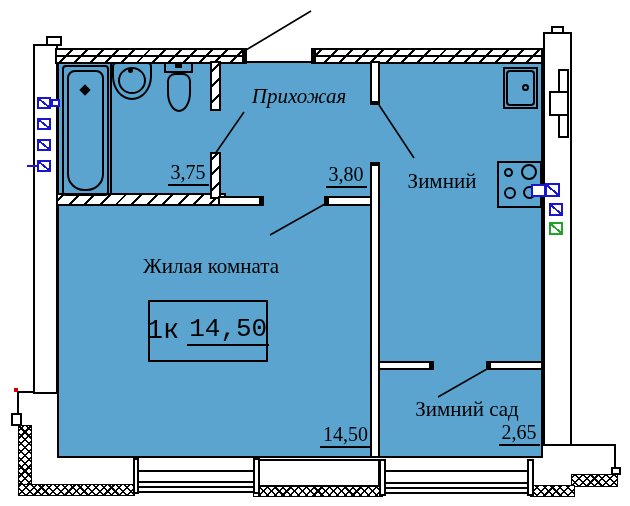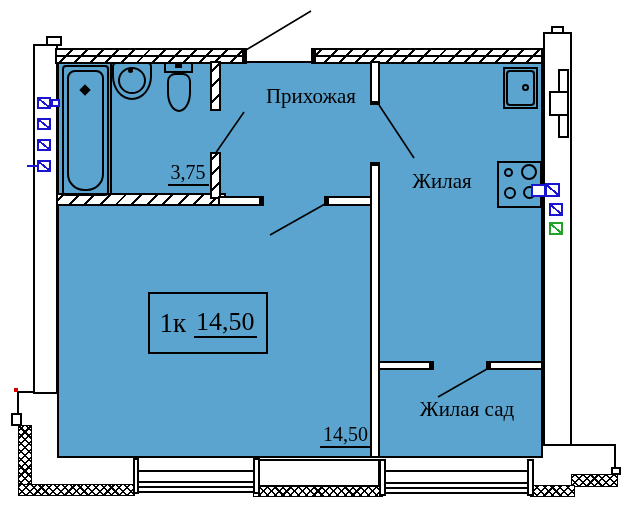--- a/index.html
+++ b/index.html
@@ -23,22 +23,22 @@
   .fix{position:absolute;border:2px solid #000;background:transparent;}
   
   .mk{position:absolute;background-color:#fff;border:2px solid currentColor;
       background-image:linear-gradient(to top right,transparent 43%,currentColor 43%,currentColor 57%,transparent 57%);}
   .mk-blue{color:var(--marker-blue,#1a16d0);}
   .mk-green{color:var(--marker-green,#1fa32a);}
   .room{position:absolute;background:var(--room-fill,#5ba4cf);border:2px solid #000;}
   .lbl{position:absolute;text-align:center;font-size:21px;line-height:1.1;white-space:nowrap;}
   .num{position:absolute;text-align:center;font-size:20px;line-height:1.1;white-space:nowrap;}
   .num span{display:inline-block;border-bottom:2px solid #000;padding:0 3px 1px;margin-left:16px;}
-  #unit-box{position:absolute;left:148px;top:292px;width:120px;height:62px;border:2px solid #000;
-            display:flex;align-items:center;justify-content:center;gap:8px;}
+  #unit-box{position:absolute;left:148px;top:300px;width:120px;height:62px;border:2px solid #000;
+            display:flex;align-items:center;justify-content:center;gap:8px;font-family:Liberation Mono, monospace;}
   #unit-box .unit{font-size:27px;}
   #unit-box .frac{display:flex;flex-direction:column;text-align:center;font-size:26px;line-height:1.05;}
   #unit-box .frac .top{border-bottom:2px solid #000;padding:0 2px;}
   svg.overlay{position:absolute;left:0;top:0;pointer-events:none;}
 </style>
 </head>
 <body>
 
 <div class="plan">
 
@@ -136,27 +136,32 @@
   <div class="mk mk-blue" style="left:37px;top:118px;width:14px;height:12px;"></div>
   <div class="mk mk-blue" style="left:37px;top:139px;width:14px;height:12px;"></div>
   <div class="mk mk-blue" style="left:37px;top:160px;width:14px;height:12px;"></div>
   <div class="abs" style="left:27px;top:165px;width:10px;height:2px;background:var(--marker-blue,#1a16d0);"></div>
 
   <div class="abs" style="left:531px;top:184px;width:15px;height:13px;border:2px solid var(--marker-blue,#1a16d0);background:#fff;"></div>
   <div class="mk mk-blue" style="left:545px;top:183px;width:15px;height:14px;"></div>
   <div class="mk mk-blue" style="left:549px;top:203px;width:14px;height:13px;"></div>
   <div class="mk mk-green" style="left:549px;top:222px;width:14px;height:13px;"></div>
 
-  <div class="lbl" style="left:260px;top:85px;width:102px;">Прихожая</div>
+  <div class="lbl" style="left:248px;top:85px;width:102px;font-style:italic;">Прихожая</div>
   <div class="num" style="left:150px;top:161px;width:60px;">
     <span>3,75</span></div>
-  <div class="lbl" style="left:398px;top:170px;width:88px;">Жилая</div>
+  <div class="num" style="left:308px;top:163px;width:60px;">
+    <span>3,80</span></div>
+  <div class="lbl" style="left:398px;top:170px;width:88px;">Зимний</div>
+  <div class="lbl" style="left:133px;top:255px;width:156px;">Жилая комната</div>
   <div class="num" style="left:304px;top:423px;width:62px;">
     <span>14,50</span></div>
-  <div class="lbl" style="left:407px;top:398px;width:120px;">Жилая сад</div>
+  <div class="lbl" style="left:407px;top:398px;width:120px;">Зимний сад</div>
+  <div class="num" style="left:481px;top:421px;width:60px;">
+    <span>2,65</span></div>
 
   <div id="unit-box">
     <span class="unit">1к</span>
     <span class="frac">
       <span class="top">14,50</span>
     </span>
   </div>
 
   <svg class="overlay" width="630" height="506">
     <g stroke="#000" stroke-width="1.6">

